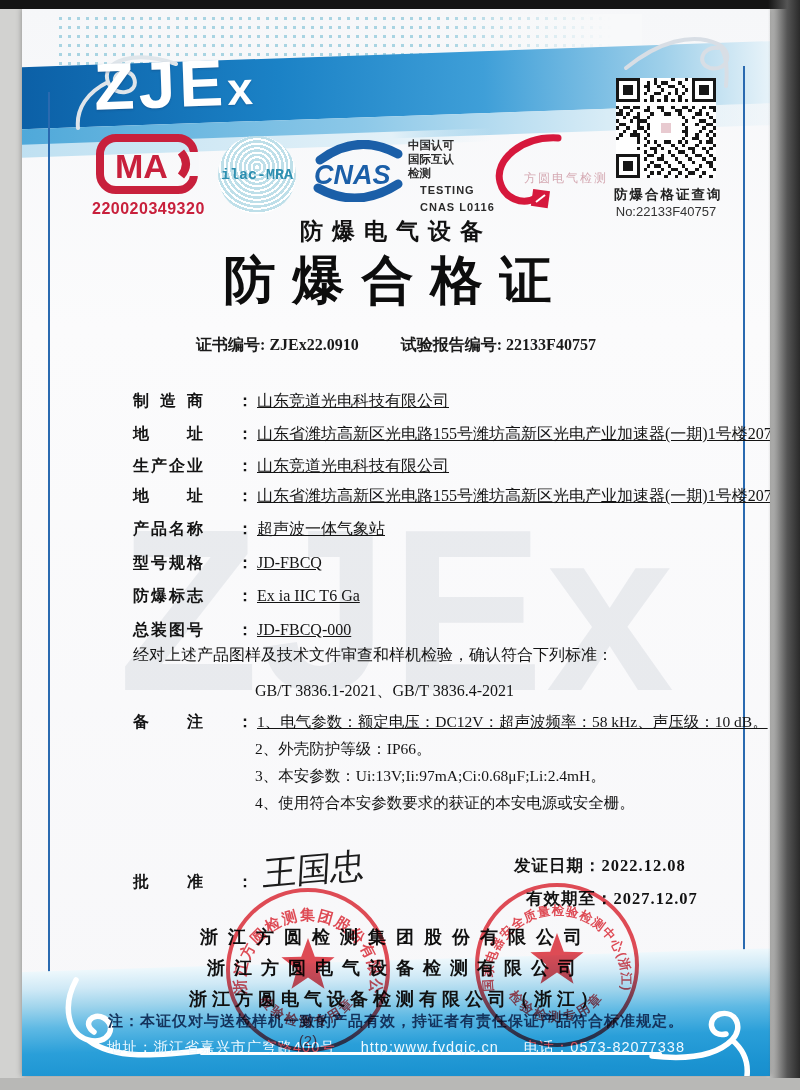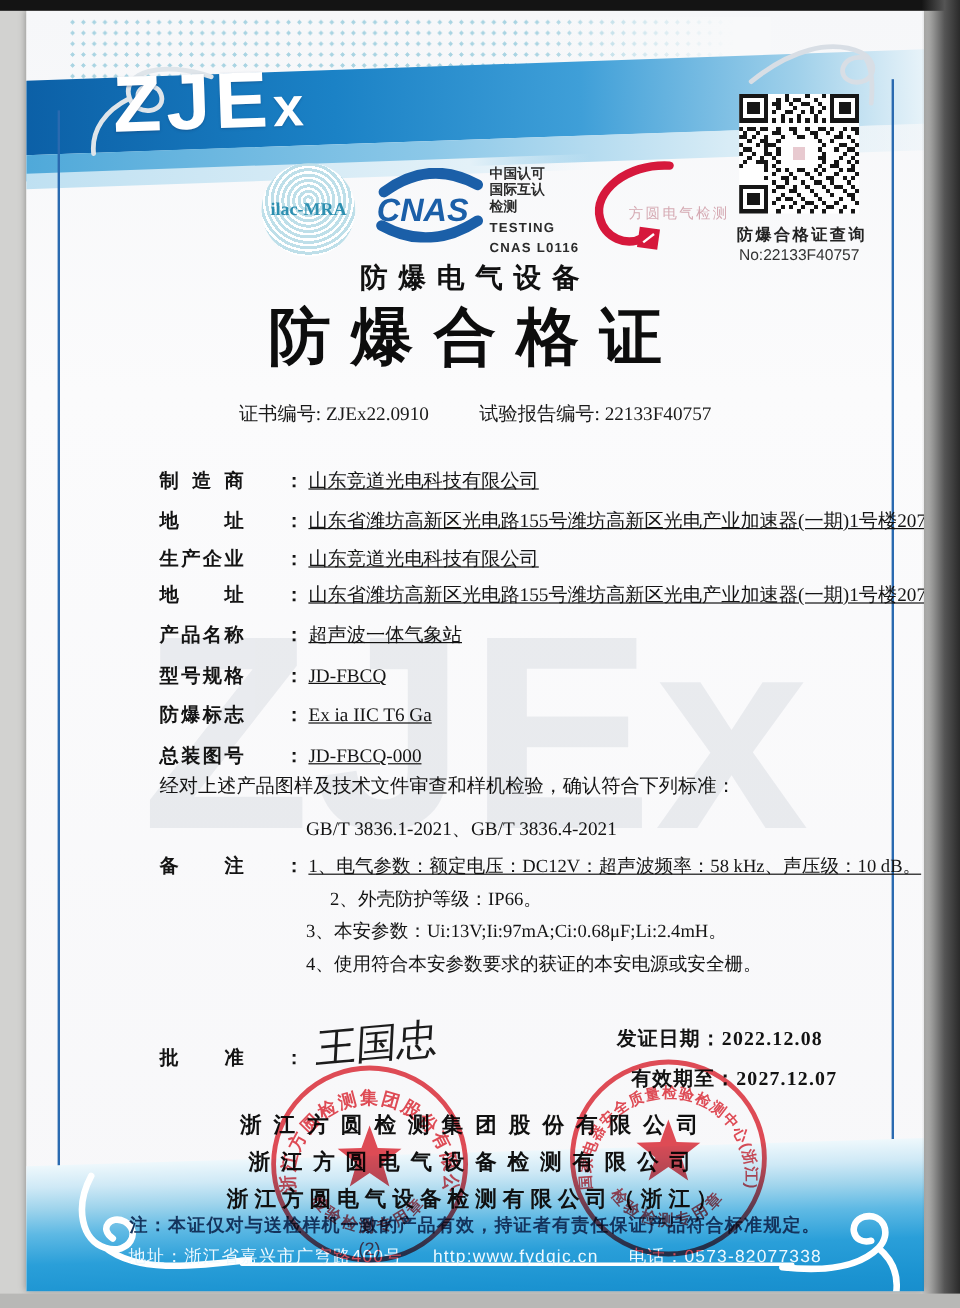--- a/index.html
+++ b/index.html
@@ -25,37 +25,37 @@
   .brand .small{font-size:46px;}
 
   .vline-left{position:absolute;left:26px;top:84px;width:2px;height:896px;background:#2a6ab0;z-index:1;}
   .vline-right{position:absolute;left:721px;top:58px;width:2px;height:894px;background:#2a6ab0;z-index:1;}
   .flourish{position:absolute;z-index:2;}
 
   
   .cma{position:absolute;left:70px;top:126px;width:110px;text-align:center;z-index:2;}
   .cma-num{margin-top:2px;color:#c8203c;font-family:"Liberation Sans",sans-serif;font-weight:bold;font-size:16px;letter-spacing:.5px;}
   .ilac{position:absolute;left:196px;top:128px;width:78px;height:78px;border-radius:50%;background:repeating-radial-gradient(circle at 50% 40%,#ffffff 0 2px,#bedfe9 2px 4.5px);display:flex;align-items:center;justify-content:center;z-index:2;}
-  .ilac span{color:#2d8fb0;font-family:Liberation Serif, serif;font-weight:bold;font-size:15px;}
+  .ilac span{color:#2d8fb0;font-family:Liberation Mono, monospace;font-weight:bold;font-size:15px;}
   .cnas{position:absolute;left:288px;top:132px;z-index:2;}
   .cnas-text{position:absolute;left:386px;top:130px;z-index:2;font-family:"Liberation Sans",sans-serif;color:#2b2b2b;}
   .cnas-text .cn{font-size:11.5px;font-weight:bold;line-height:14px;}
-  .cnas-text .en{font-size:11px;font-weight:bold;line-height:14px;letter-spacing:1px;margin-top:3px;}
+  .cnas-text .en{font-size:11px;font-weight:bold;line-height:14px;letter-spacing:1px;margin-top:3px;margin-left:12px;}
   .fy{position:absolute;left:458px;top:120px;width:140px;height:95px;z-index:2;}
   .fy-name{position:absolute;left:44px;top:42px;font-size:12px;letter-spacing:2px;color:#c98f9b;opacity:.75;white-space:nowrap;}
 
   
   .qr{position:absolute;left:592px;top:70px;width:104px;z-index:2;text-align:center;}
   .qr-caption{margin-top:4px;font-size:13.5px;font-weight:bold;color:#222;letter-spacing:2px;font-family:"Liberation Sans",sans-serif;white-space:nowrap;}
   .qr-number{font-size:13px;color:#333;font-family:"Liberation Sans",sans-serif;white-space:nowrap;}
 
   
   .subtitle{position:absolute;left:0;width:100%;top:208px;text-align:center;font-size:23px;font-weight:bold;letter-spacing:9px;color:#111;z-index:2;}
   .main-title{position:absolute;left:0;width:100%;top:238px;text-align:center;font-size:52px;font-weight:bold;letter-spacing:17px;color:#0d0d0d;z-index:2;}
-  .numbers{position:absolute;left:0;width:100%;top:327px;text-align:center;font-size:16px;font-weight:400;color:#1a1a1a;z-index:2;}
+  .numbers{position:absolute;left:0;width:100%;top:327px;text-align:center;font-size:16px;font-weight:700;color:#1a1a1a;z-index:2;}
   .numbers .gap{display:inline-block;width:34px;}
 
   
   .frow{position:absolute;left:111px;width:620px;font-size:16px;color:#141414;z-index:2;white-space:nowrap;}
   .flabel{display:inline-block;width:70px;text-align:justify;text-align-last:justify;font-weight:600;}
   .fcolon{display:inline-block;margin-left:34px;width:16px;font-weight:600;}
   .fval{margin-left:4px;font-weight:500;text-decoration:underline;}
   .statement{position:absolute;left:111px;top:637px;font-size:16px;color:#141414;z-index:2;}
   .standards{position:absolute;left:233px;top:673px;font-size:16px;color:#141414;z-index:2;}
   .ritem{position:absolute;left:233px;font-size:15.5px;color:#141414;z-index:2;white-space:nowrap;}
@@ -106,20 +106,29 @@
       <path d="M6,44 C38,18 72,8 98,20 C114,28 108,48 90,44 C76,40 82,22 98,24 M98,20 C106,28 108,42 106,62" fill="none" stroke="#d8dee5" stroke-width="4" stroke-linecap="round"></path>
     </svg>
 
     <div class="vline-left"></div>
     <div class="vline-right"></div>
 
     <div class="brand">
       <span class="big">ZJE</span><span class="small">x</span>
     </div>
 
+    <div class="cma">
+      <svg width="104" height="60" viewBox="0 0 104 60">
+        <rect x="5" y="4" width="94" height="52" rx="16" fill="none" stroke="#c8203c" stroke-width="8"></rect>
+        <rect x="86" y="18" width="18" height="24" fill="#f7f8fa"></rect>
+        <path d="M86,18 q10,12 0,24" fill="none" stroke="#c8203c" stroke-width="8"></path>
+        <text x="20" y="44" font-family="Liberation Sans,sans-serif" font-weight="bold" font-size="34" fill="#c8203c">MA</text>
+      </svg>
+      <div class="cma-num">220020349320</div>
+    </div>
 
     <div class="ilac">
       <span>ilac-MRA</span>
     </div>
 
     <svg class="cnas" width="96" height="62" viewBox="0 0 96 62">
       <path d="M10,20 Q48,-8 88,14" fill="none" stroke="#1b5fa8" stroke-width="9" stroke-linecap="round"></path>
       <path d="M8,48 Q48,70 88,44" fill="none" stroke="#1b5fa8" stroke-width="9" stroke-linecap="round"></path>
       <text x="4" y="44" font-family="Liberation Sans,sans-serif" font-weight="bold" font-style="italic" font-size="27" fill="#1b5fa8">CNAS</text>
     </svg>
@@ -187,21 +196,21 @@
     <div class="frow" style="top:478px;"><span class="flabel">地址</span><span class="fcolon">：</span><span class="fval">山东省潍坊高新区光电路155号潍坊高新区光电产业加速器(一期)1号楼207</span></div>
     <div class="frow" style="top:511px;"><span class="flabel">产品名称</span><span class="fcolon">：</span><span class="fval">超声波一体气象站</span></div>
     <div class="frow" style="top:545px;"><span class="flabel">型号规格</span><span class="fcolon">：</span><span class="fval">JD-FBCQ</span></div>
     <div class="frow" style="top:578px;"><span class="flabel">防爆标志</span><span class="fcolon">：</span><span class="fval">Ex ia IIC T6 Ga</span></div>
     <div class="frow" style="top:612px;"><span class="flabel">总装图号</span><span class="fcolon">：</span><span class="fval">JD-FBCQ-000</span></div>
 
     <div class="statement">经对上述产品图样及技术文件审查和样机检验，确认符合下列标准：</div>
     <div class="standards">GB/T 3836.1-2021、GB/T 3836.4-2021</div>
 
     <div class="frow" style="top:704px;"><span class="flabel">备注</span><span class="fcolon">：</span><span class="fval" style="font-size:15.5px;">1、电气参数：额定电压：DC12V：超声波频率：58 kHz、声压级：10 dB。</span></div>
-    <div class="ritem" style="top:731px;margin-left:20px;">2、外壳防护等级：IP66。</div>
+    <div class="ritem" style="top:731px;">2、外壳防护等级：IP66。</div>
     <div class="ritem" style="top:758px;">3、本安参数：Ui:13V;Ii:97mA;Ci:0.68μF;Li:2.4mH。</div>
     <div class="ritem" style="top:785px;">4、使用符合本安参数要求的获证的本安电源或安全栅。</div>
 
     <div class="approval">
       <span class="flabel">批准</span><span class="fcolon">：</span><span class="signature">王国忠</span>
     </div>
     <div class="dates" style="top:847px;">
       <span>发证日期：</span><span>2022.12.08</span>
     </div>
     <div class="dates" style="top:880px;left:504px;">

